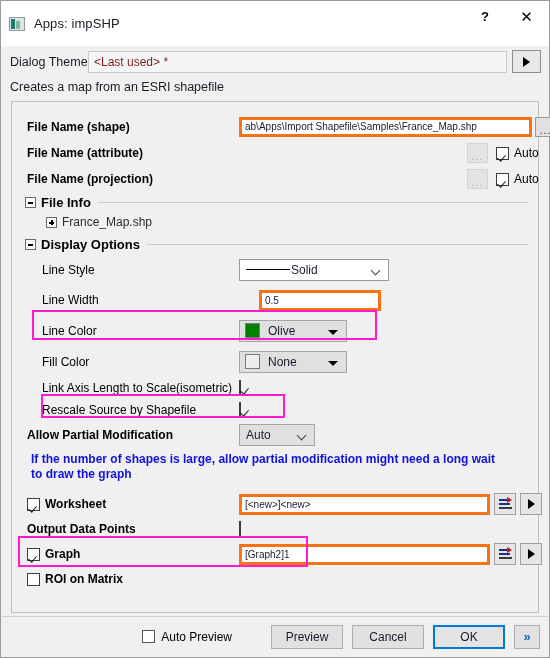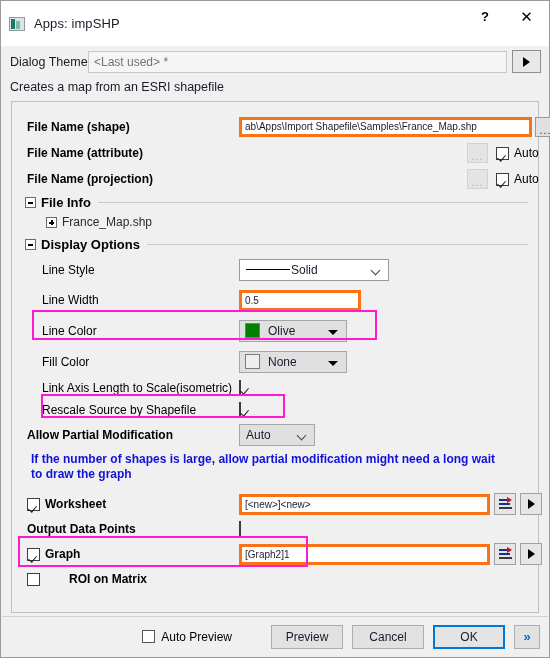--- a/index.html
+++ b/index.html
@@ -35,21 +35,21 @@
   }
   .tb-btn.help { width:38px; font-size:13px; font-weight:bold; }
   .tb-btn.close { width:45px; font-size:15px; }
 
   
   .theme-row { display:flex; align-items:center; padding:4px 8px 3px 9px; }
   .theme-label { font-size:12.5px; color:#1b1b28; width:78px; }
   .theme-input {
     flex:1; height:22px; background:#f5f5f5; border:1px solid #c8c8c8;
     display:flex; align-items:center; padding-left:5px;
-    color:#737373; font-size:12px;
+    color:#7f1d1d; font-size:12px;
   }
   .theme-go {
     width:29px; height:23px; margin-left:5px;
     background:#e8e8e8; border:1px solid #8f8f8f;
     display:flex; align-items:center; justify-content:center;
   }
   .tri-right { width:0;height:0;border-left:7px solid #000;border-top:5px solid transparent;border-bottom:5px solid transparent; }
 
   .desc { padding:4px 0 7px 9px; font-size:12.5px; color:#1b1b28; }
 
@@ -258,21 +258,21 @@
           <span class="linesample"></span>
           <span class="v">Solid</span>
           <span class="chev-thin"></span>
         </span>
       </span>
     </div>
 
     <div class="row" style="height:30px;padding-left:30px;">
       <span class="lbl norm">Line Width</span>
       <span class="col2">
-        <span class="txt" style="width:122px;height:21px;">0.5</span>
+        <span class="txt" style="width:122px;height:21px;margin-left:20px;">0.5</span>
       </span>
     </div>
 
     <div class="row" style="height:31px;padding-left:30px;">
       <span class="lbl norm">Line Color</span>
       <span class="col2">
         <span class="combo combo-grey" style="width:108px;">
           <span class="swatch" style="background:#008000;"></span>
           <span class="txtv">Olive</span>
           <span class="tri-down"></span>
@@ -351,21 +351,21 @@
             <span class="l2"></span>
             <span class="l3"></span>
             <span class="arw"></span>
         </span>
         <span class="abtn" style="margin-left:4px;">
           <span class="t"></span>
         </span>
       </span>
     </div>
 
-    <div class="row" style="height:22px;padding-left:15px;gap:24px;">
+    <div class="row" style="height:22px;padding-left:15px;">
       <span class="cb"></span>
       <span class="cb-lbl">ROI on Matrix</span>
     </div>
 
     <div class="hl" style="left:20px;top:208px;width:345px;height:30px;"></div>
     <div class="hl" style="left:29px;top:292px;width:244px;height:24px;"></div>
     <div class="hl" style="left:6px;top:434px;width:290px;height:31px;"></div>
   </div>
 
   <div class="footer">

